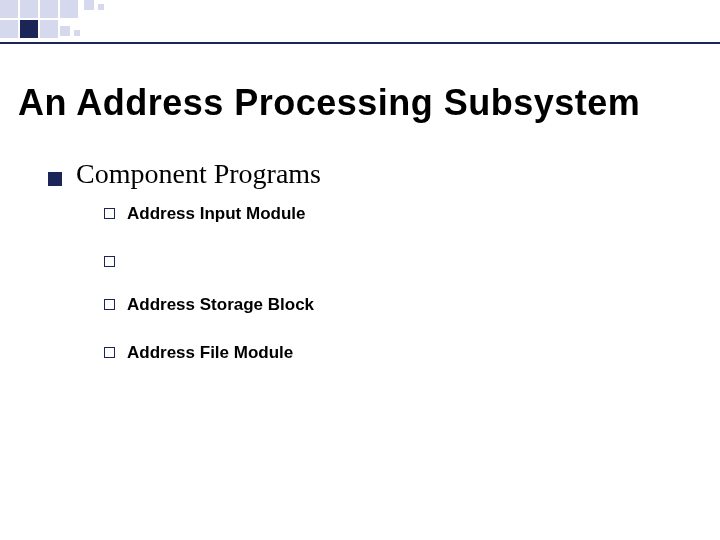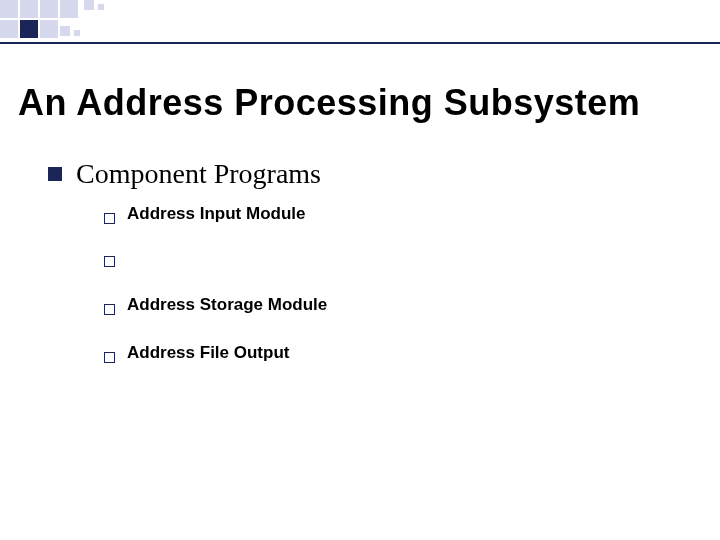--- a/index.html
+++ b/index.html
@@ -17,32 +17,32 @@
     font-family: Verdana, Geneva, Arial, sans-serif;
     font-weight: 900;
     font-size: 36px;
     color: #000;
     letter-spacing: 0.5px;
     white-space: nowrap;
   }
 
   .content { position: absolute; top: 158px; left: 48px; right: 20px; }
 
-  .level1 { display: flex; align-items: flex-start; margin-bottom: 14px; }
+  .level1 { display: flex; align-items: center; margin-bottom: 14px; }
   .bullet-square {
     width: 14px; height: 14px; background: #1b2558; flex: 0 0 14px;
     margin-top: 9px; margin-right: 14px;
   }
   .level1-text {
     font-family: Georgia, "Times New Roman", serif;
     font-size: 28px; color: #000;
   }
 
   .level2-list { margin-left: 56px; }
-  .level2 { display: flex; align-items: flex-end; margin-bottom: 28px; }
+  .level2 { display: flex; align-items: flex-start; margin-bottom: 28px; }
   .bullet-hollow {
     width: 11px; height: 11px; border: 1.5px solid #1b2558; flex: 0 0 11px;
     margin-top: 4px; margin-right: 12px; background: #fff;
   }
   .level2-text {
     font-family: Verdana, Geneva, Arial, sans-serif;
     font-weight: 700;
     font-size: 17px; color: #000;
   }
 </style>
@@ -79,21 +79,21 @@
     <div class="level2-list">
       <div class="level2">
         <span class="bullet-hollow"></span>
         <span class="level2-text">Address Input Module</span>
       </div>
       <div class="level2">
         <span class="bullet-hollow"></span>
       </div>
       <div class="level2">
         <span class="bullet-hollow"></span>
-        <span class="level2-text">Address Storage Module</span>
+        <span class="level2-text">Address Storage Block</span>
       </div>
       <div class="level2">
         <span class="bullet-hollow"></span>
-        <span class="level2-text">Address File Output</span>
+        <span class="level2-text">Address File Module</span>
       </div>
     </div>
   </div>
 </div>
 
 </body></html>

